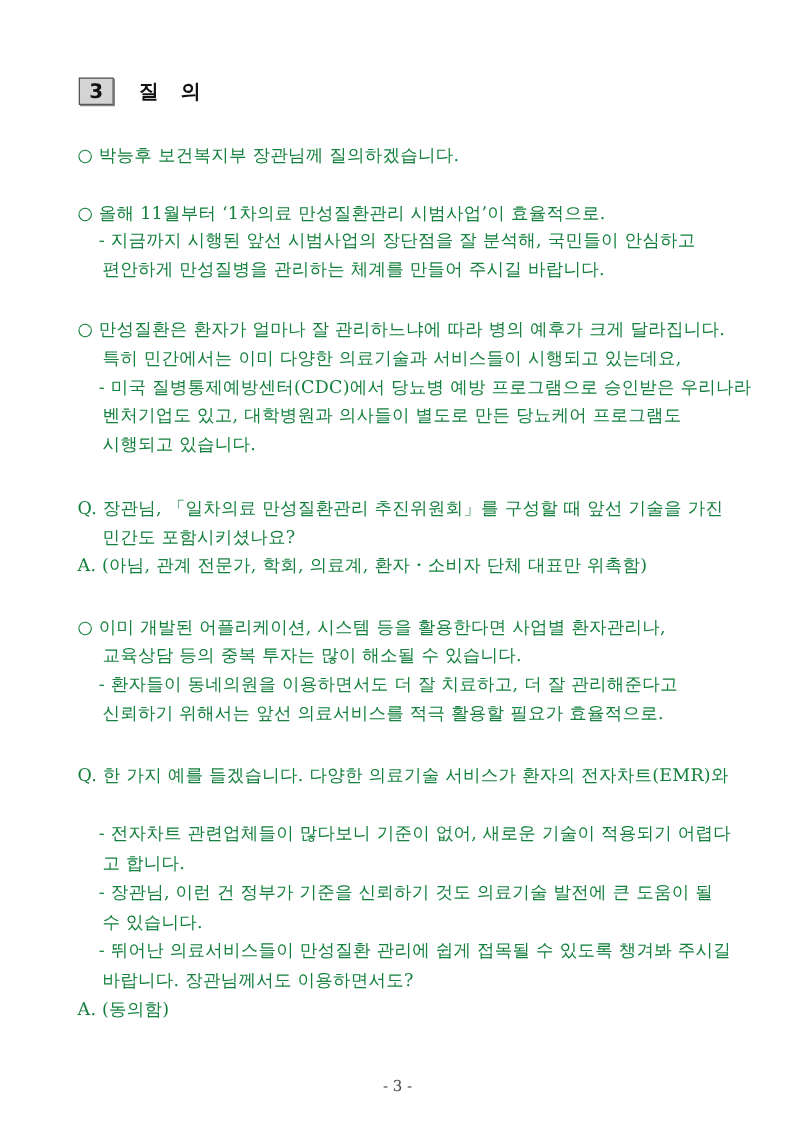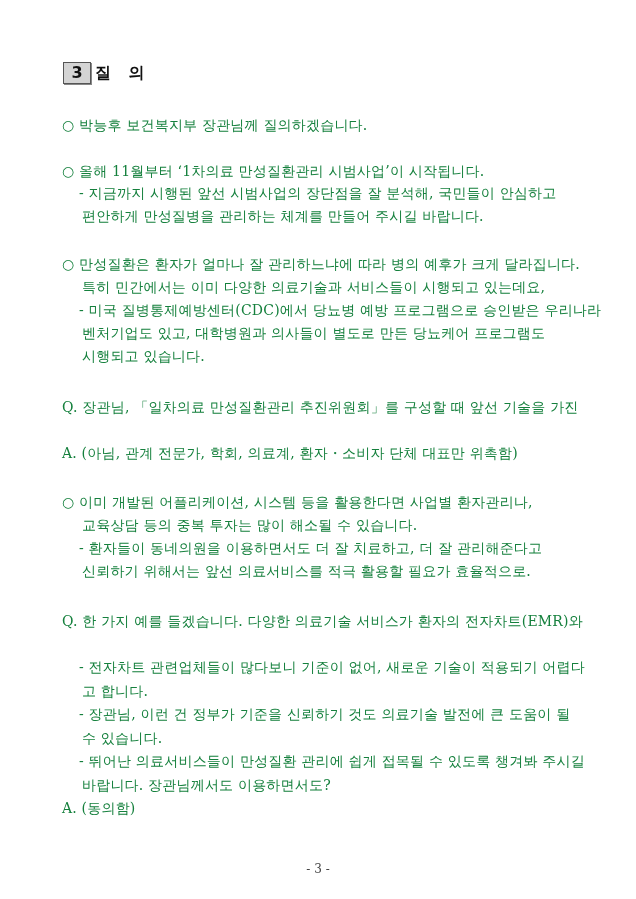--- a/index.html
+++ b/index.html
@@ -14,21 +14,21 @@
     display: flex; align-items: center;
   }
   .section-num {
     display: inline-block; width: 26px; height: 20px; line-height: 20px;
     text-align: center; background: #d4d4d4; border: 1px solid #555555;
     font-family: "DejaVu Sans", "Liberation Sans", sans-serif;
     font-weight: bold; font-size: 16px; color: #111111;
     box-shadow: 1px 1px 0 #888888;
   }
   .section-title {
-    margin-left: 4px;
+    margin-left: 20px;
     font-family: "DejaVu Sans", "Liberation Sans", sans-serif;
     font-weight: bold; font-size: 16px; letter-spacing: 6px; color: #111111;
   }
   .line {
     position: absolute; white-space: nowrap;
     font-size: 14px; line-height: 20px; color: #15803d;
     letter-spacing: 0.2px;
   }
   .x0 { left: 62px; }
   .x1 { left: 66px; margin-left: 13px; }
@@ -43,33 +43,34 @@
 
 <div class="page">
 
   <div class="section-header">
     <span class="section-num">3</span>
     <span class="section-title">질 의</span>
   </div>
 
   <div class="line x0" style="top:115px">○ 박능후 보건복지부 장관님께 질의하겠습니다.</div>
 
-  <div class="line x0" style="top:161px">○ 올해 11월부터 ‘1차의료 만성질환관리 시범사업’이 시작됩니다.</div>
+  <div class="line x0" style="top:161px">○ 올해 11월부터 ‘1차의료 만성질환관리 시범사업’이 효율적으로.</div>
 
   <div class="line x1" style="top:183px">- 지금까지 시행된 앞선 시범사업의 장단점을 잘 분석해, 국민들이 안심하고</div>
   <div class="line x2" style="top:206px">편안하게 만성질병을 관리하는 체계를 만들어 주시길 바랍니다.</div>
 
   <div class="line x0" style="top:254px">○ 만성질환은 환자가 얼마나 잘 관리하느냐에 따라 병의 예후가 크게 달라집니다.</div>
   <div class="line x2" style="top:277px">특히 민간에서는 이미 다양한 의료기술과 서비스들이 시행되고 있는데요,</div>
 
   <div class="line x1" style="top:300px">- 미국 질병통제예방센터(CDC)에서 당뇨병 예방 프로그램으로 승인받은 우리나라</div>
   <div class="line x2" style="top:323px">벤처기업도 있고, 대학병원과 의사들이 별도로 만든 당뇨케어 프로그램도</div>
   <div class="line x2" style="top:346px">시행되고 있습니다.</div>
 
   <div class="line x0" style="top:397px">Q. 장관님, 「일차의료 만성질환관리 추진위원회」를 구성할 때 앞선 기술을 가진</div>
+  <div class="line x2" style="top:420px">민간도 포함시키셨나요?</div>
 
   <div class="line x0" style="top:443px">A. (아님, 관계 전문가, 학회, 의료계, 환자・소비자 단체 대표만 위촉함)</div>
 
   <div class="line x0" style="top:492px">○ 이미 개발된 어플리케이션, 시스템 등을 활용한다면 사업별 환자관리나,</div>
   <div class="line x2" style="top:515px">교육상담 등의 중복 투자는 많이 해소될 수 있습니다.</div>
 
   <div class="line x1" style="top:538px">- 환자들이 동네의원을 이용하면서도 더 잘 치료하고, 더 잘 관리해준다고</div>
   <div class="line x2" style="top:561px">신뢰하기 위해서는 앞선 의료서비스를 적극 활용할 필요가 효율적으로.</div>
 
   <div class="line x0" style="top:611px">Q. 한 가지 예를 들겠습니다. 다양한 의료기술 서비스가 환자의 전자차트(EMR)와</div>

